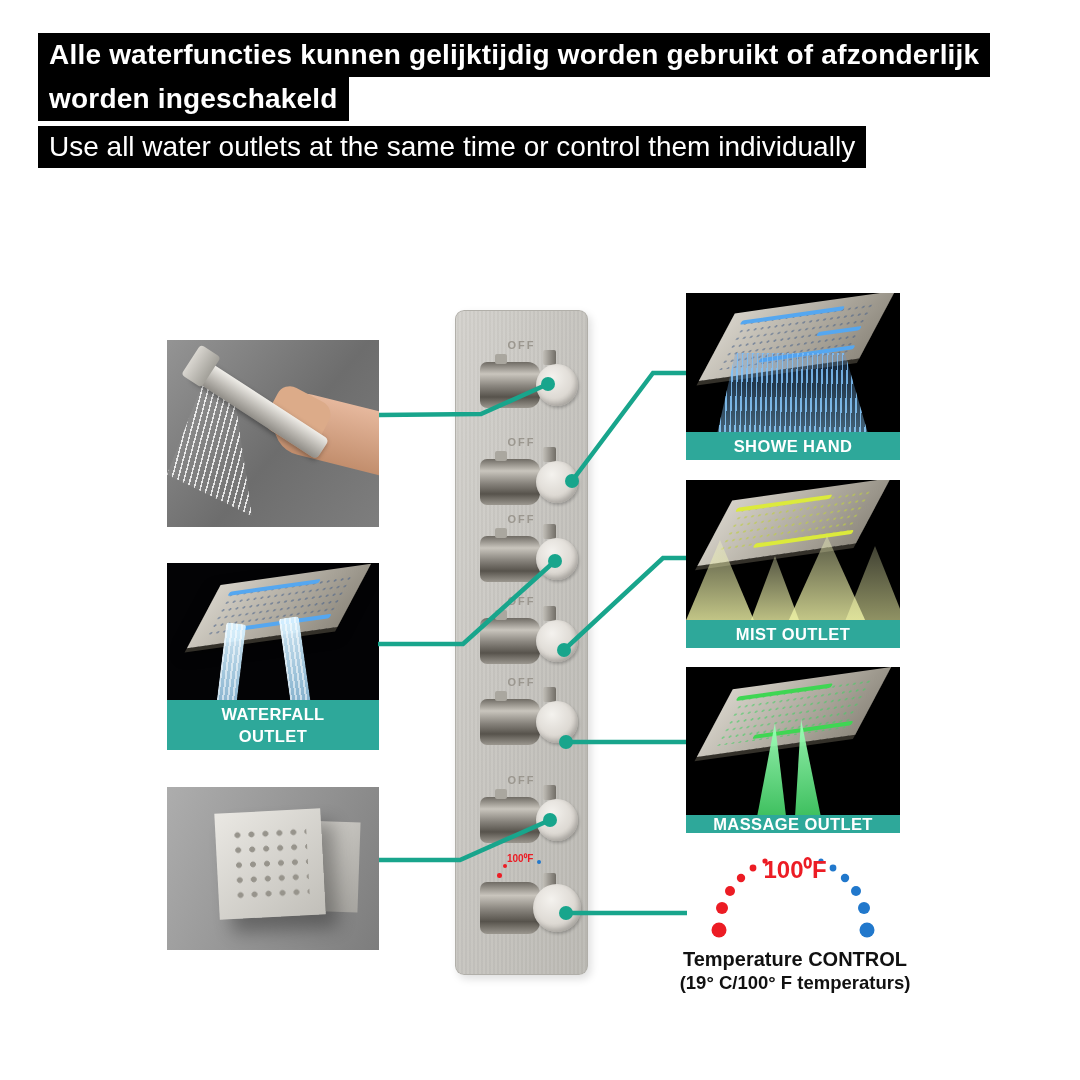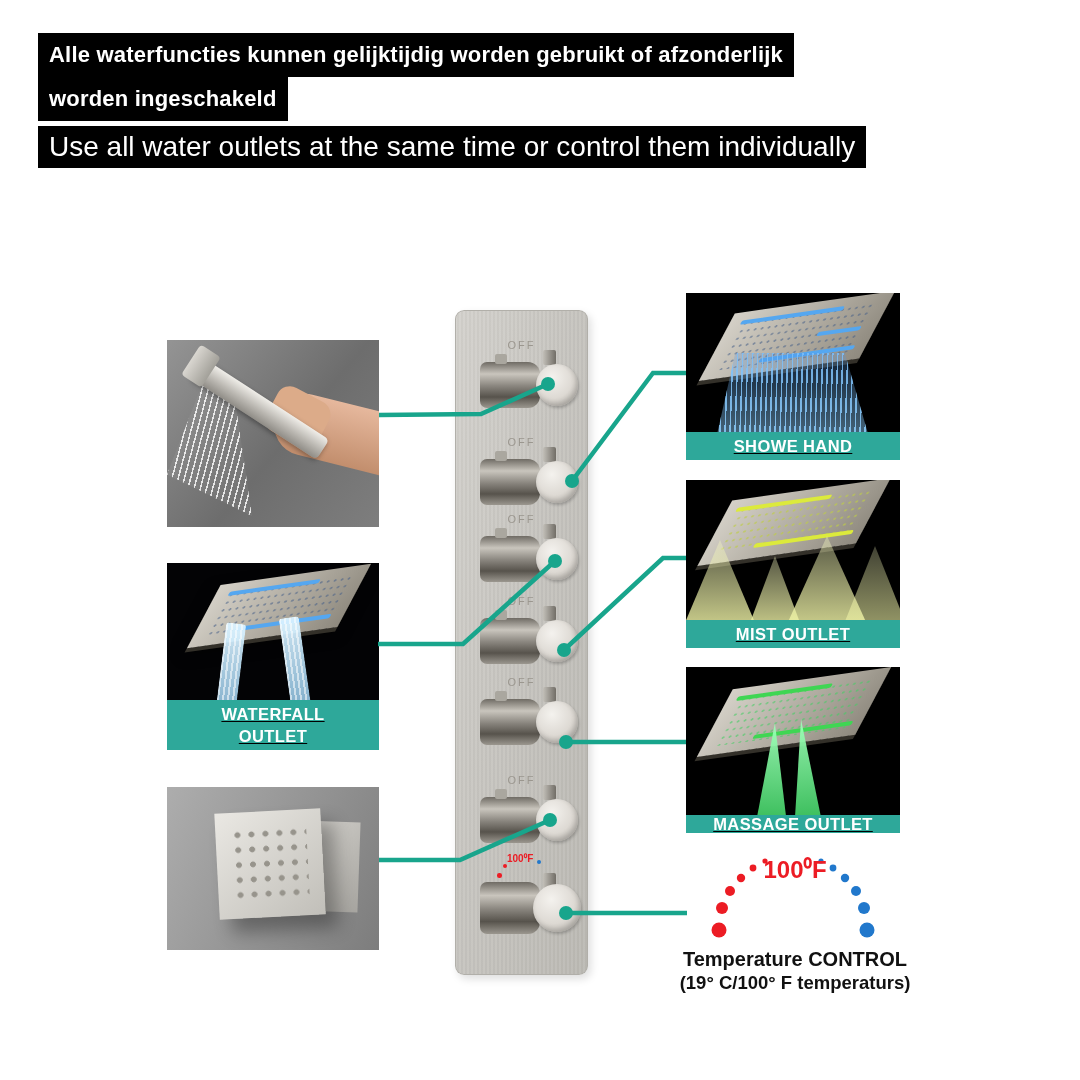--- a/index.html
+++ b/index.html
@@ -4,50 +4,50 @@
 <style>
   :root{
     --band:#2EA89A; --line:#18A58C; --hot:#EC1C24; --cold:#2178CC;
   }
   html,body{margin:0;padding:0;background:#fff;}
   .stage{position:relative;width:1080px;height:1080px;background:#fff;overflow:hidden;
          font-family:"Liberation Sans",sans-serif;}
 
   
   .banner{position:absolute;left:38px;background:#000;color:#fff;white-space:nowrap;padding:0 11px;}
-  .banner.nl{font-weight:bold;font-size:22px;line-height:44px;letter-spacing:.2px;}
+  .banner.nl{font-weight:bold;font-size:28px;line-height:44px;letter-spacing:.2px;}
   .banner.en{font-weight:400;font-size:28px;line-height:42px;}
   #nl1{top:33px;} #nl2{top:77px;} #en1{top:126px;}
 
   
   .panel{position:absolute;left:455px;top:310px;width:133px;height:665px;border-radius:9px;
          background:
            repeating-linear-gradient(90deg,rgba(255,255,255,.05) 0 2px,rgba(0,0,0,.025) 2px 4px),
            linear-gradient(100deg,#d4d2cd,#c7c5c0 45%,#bbb9b3);
          box-shadow:inset 0 0 0 1px #b1afa9, 3px 4px 8px rgba(0,0,0,.13);}
   .knob{position:absolute;left:0;width:133px;height:0;}
   .knob .off{position:absolute;top:-46px;left:0;width:100%;text-align:center;
-             font-size:11px;letter-spacing:2px;color:#9b978f;font-weight:normal;}
+             font-size:11px;letter-spacing:2px;color:#9b978f;font-weight:bold;}
   .knob .body{position:absolute;left:25px;top:-23px;width:60px;height:46px;
               border-radius:7px 12px 12px 7px;
               background:linear-gradient(180deg,#6f6b64 0%,#c9c5bd 26%,#8a867f 52%,#57534c 76%,#9b978f 100%);}
   .knob .tab{position:absolute;left:40px;top:-31px;width:12px;height:10px;border-radius:2px;background:#aaa79f;}
   .knob .stem{position:absolute;left:88px;top:-35px;width:13px;height:15px;border-radius:2px;
               background:linear-gradient(90deg,#c2bfb8,#716d66);}
   .knob .face{position:absolute;left:81px;top:-21px;width:42px;height:42px;border-radius:50%;
               background:radial-gradient(circle at 38% 32%,#f4f2ee,#ddd9d3 55%,#b9b5ae);
               box-shadow:inset -2px -3px 5px rgba(0,0,0,.18), 1px 2px 3px rgba(0,0,0,.22);}
   .knob.big .body{top:-26px;height:52px;}
   .knob.big .face{left:78px;top:-24px;width:48px;height:48px;}
   .dial-label{position:absolute;left:52px;top:-57px;font-size:10px;font-weight:bold;color:var(--hot);}
   .mdot{position:absolute;border-radius:50%;}
   .mdot.r{background:var(--hot);} .mdot.b{background:var(--cold);}
 
   
-  .card{position:absolute;display:flex;flex-direction:column;text-decoration:underline;}
+  .card{position:absolute;display:flex;flex-direction:column;}
   .pic{position:relative;flex:1;overflow:hidden;}
   .band{background:var(--band);color:#fff;font-weight:bold;font-size:16.5px;line-height:22px;
         letter-spacing:.4px;display:flex;flex-direction:column;justify-content:center;text-align:center;}
   .band span{display:block;}
 
   
   .ph-hand{background:linear-gradient(130deg,#949494,#6d6d6d 55%,#7e7e7e);}
   .ph-hand .arm{position:absolute;right:-24px;top:62px;width:130px;height:62px;border-radius:34px 0 0 34px;
                 background:linear-gradient(180deg,#e6b89d,#c28e6d);transform:rotate(14deg);}
   .ph-hand .fingers{position:absolute;right:52px;top:52px;width:58px;height:50px;border-radius:14px;

